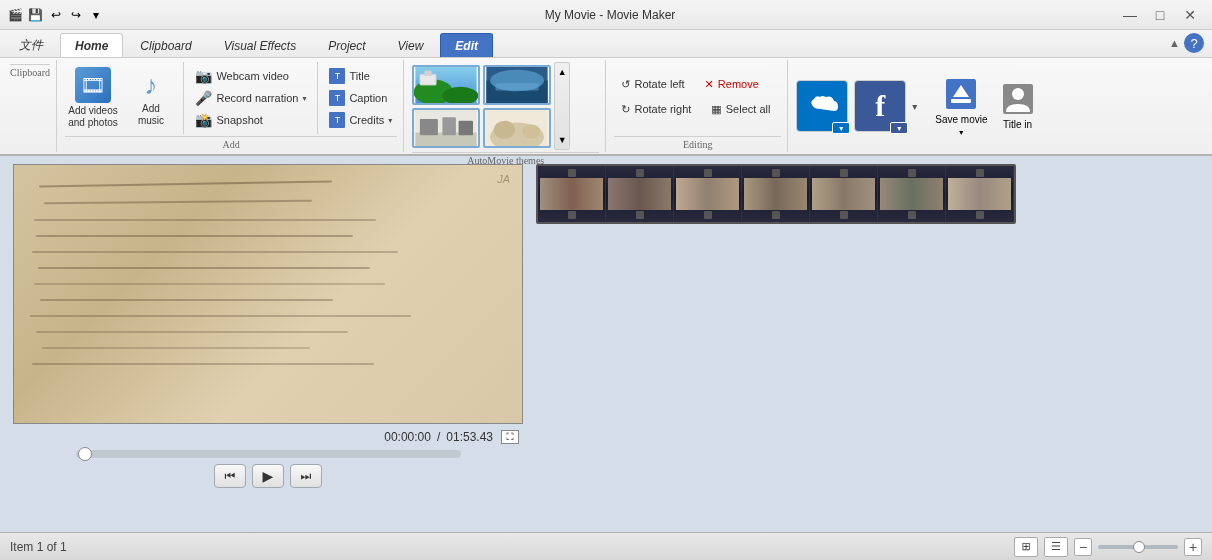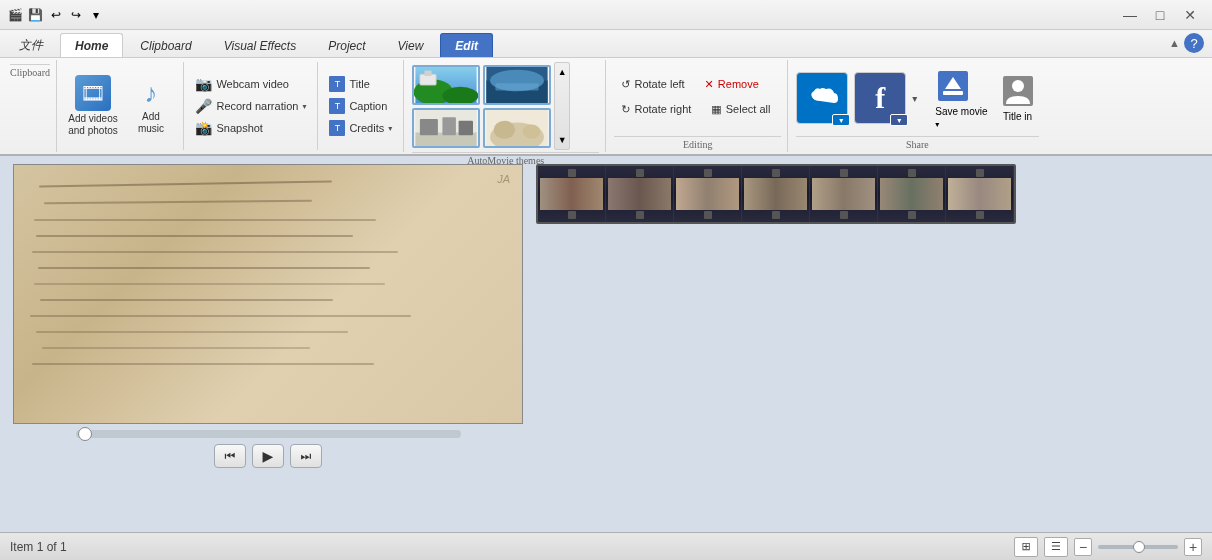--- a/index.html
+++ b/index.html
@@ -257,20 +257,21 @@
 <body>
 
 <div class="title-bar">
   <div class="title-bar-left">
     <span class="qa-icon">🎬</span>
     <span class="qa-icon">💾</span>
     <span class="qa-icon">↩</span>
     <span class="qa-icon">↪</span>
     <span class="qa-icon">▾</span>
   </div>
+  <span class="title-bar-title">My Movie - Movie Maker</span>
   <div class="title-bar-controls">
     <button class="title-btn">—</button>
     <button class="title-btn">□</button>
     <button class="title-btn close">✕</button>
   </div>
 </div>
 
 <div class="ribbon-tabs">
   <div class="ribbon-tab">文件</div>
   <div class="ribbon-tab selected">Home</div>
@@ -334,20 +335,21 @@
           <div style="width:16px;height:16px;background:#4472c4;display:flex;align-items:center;justify-content:center;color:white;font-size:9px;border-radius:1px;">T</div>
           <span>Caption</span>
         </div>
         <div class="rbn-btn-small">
           <div style="width:16px;height:16px;background:#4472c4;display:flex;align-items:center;justify-content:center;color:white;font-size:9px;border-radius:1px;">T</div>
           <span>Credits</span>
           <span class="dropdown-arrow">▾</span>
         </div>
       </div>
     </div>
+    <div class="ribbon-group-label">Add</div>
   </div>
 
   <div class="ribbon-group" style="min-width:200px;">
     <div class="ribbon-group-content">
       <div style="display:flex;gap:3px;align-items:center;">
 
         <div style="display:flex;flex-direction:column;gap:3px;">
           <div style="display:flex;gap:3px;">
             <div class="theme-thumb">
               <svg viewBox="0 0 68 40" xmlns="http://www.w3.org/2000/svg">
@@ -452,21 +454,21 @@
           <div style="position:absolute;bottom:-2px;right:-2px;width:18px;height:12px;background:#3b5998;border-radius:2px;border:1px solid white;display:flex;align-items:center;justify-content:center;">
             <span style="color:white;font-size:8px;">▾</span>
           </div>
         </div>
       </div>
 
       <div style="display:flex;flex-direction:column;justify-content:center;height:60px;width:14px;">
         <span style="font-size:10px;color:#555;">▾</span>
       </div>
 
-      <div style="display:flex;flex-direction:column;justify-content:center;gap:2px;cursor:pointer;border:1px solid transparent;padding:2px;border-radius:3px;">
+      <div style="display:flex;flex-direction:column;align-items:center;justify-content:center;gap:2px;cursor:pointer;border:1px solid transparent;padding:2px;border-radius:3px;">
         <div style="width:36px;height:36px;display:flex;align-items:center;justify-content:center;">
           <svg width="34" height="34" viewBox="0 0 34 34">
             <rect x="2" y="2" width="30" height="30" rx="2" fill="#4472c4"></rect>
             <polygon points="17,8 25,20 9,20" fill="white"></polygon>
             <rect x="7" y="22" width="20" height="4" rx="1" fill="white"></rect>
           </svg>
         </div>
         <span style="font-size:10px;text-align:center;line-height:1.2;">Save
 movie</span>
         <span style="font-size:8px;">▾</span>
@@ -477,21 +479,20 @@
           <svg width="34" height="34" viewBox="0 0 34 34">
             <rect x="2" y="2" width="30" height="30" rx="2" fill="#888"></rect>
             <circle cx="17" cy="12" r="6" fill="white"></circle>
             <path d="M5 30 Q5 22 17 22 Q29 22 29 30" fill="white"></path>
           </svg>
         </div>
         <span style="font-size:10px;text-align:center;line-height:1.2;">Title
 in</span>
       </div>
     </div>
-    <div class="ribbon-group-label">Share</div>
   </div>
 
 </div>
 
 <div class="main-area">
 
   <div class="preview-panel">
     <div class="video-preview">
       <div class="video-preview-img">
 
@@ -509,20 +510,28 @@
           <div style="height:2px;background:rgba(60,40,20,0.25);border-radius:1px;width:78%;margin-left:6px;margin-top:6px;"></div>
           <div style="height:2px;background:rgba(60,40,20,0.22);border-radius:1px;width:64%;margin-left:12px;margin-top:6px;"></div>
           <div style="height:2px;background:rgba(60,40,20,0.2);border-radius:1px;width:55%;margin-left:18px;margin-top:6px;"></div>
           <div style="height:2px;background:rgba(60,40,20,0.25);border-radius:1px;width:70%;margin-left:8px;margin-top:6px;"></div>
         </div>
 
         <div style="position:absolute;top:8px;right:12px;font-size:11px;color:rgba(80,60,40,0.4);font-style:italic;">JA</div>
       </div>
     </div>
 
+    <div style="display:flex;align-items:center;gap:8px;width:510px;justify-content:flex-end;padding-right:4px;">
+      <span class="time-display">
+        <span>00:00:00</span>
+        <span>/</span>
+        <span>01:53.43</span>
+      </span>
+      <div class="fullscreen-btn">⛶</div>
+    </div>
 
     <div class="progress-bar">
       <div class="progress-thumb"></div>
     </div>
 
     <div class="transport-controls">
       <button class="transport-btn">⏮</button>
       <button class="transport-btn" style="font-size:14px;">▶</button>
       <button class="transport-btn">⏭</button>
     </div>

